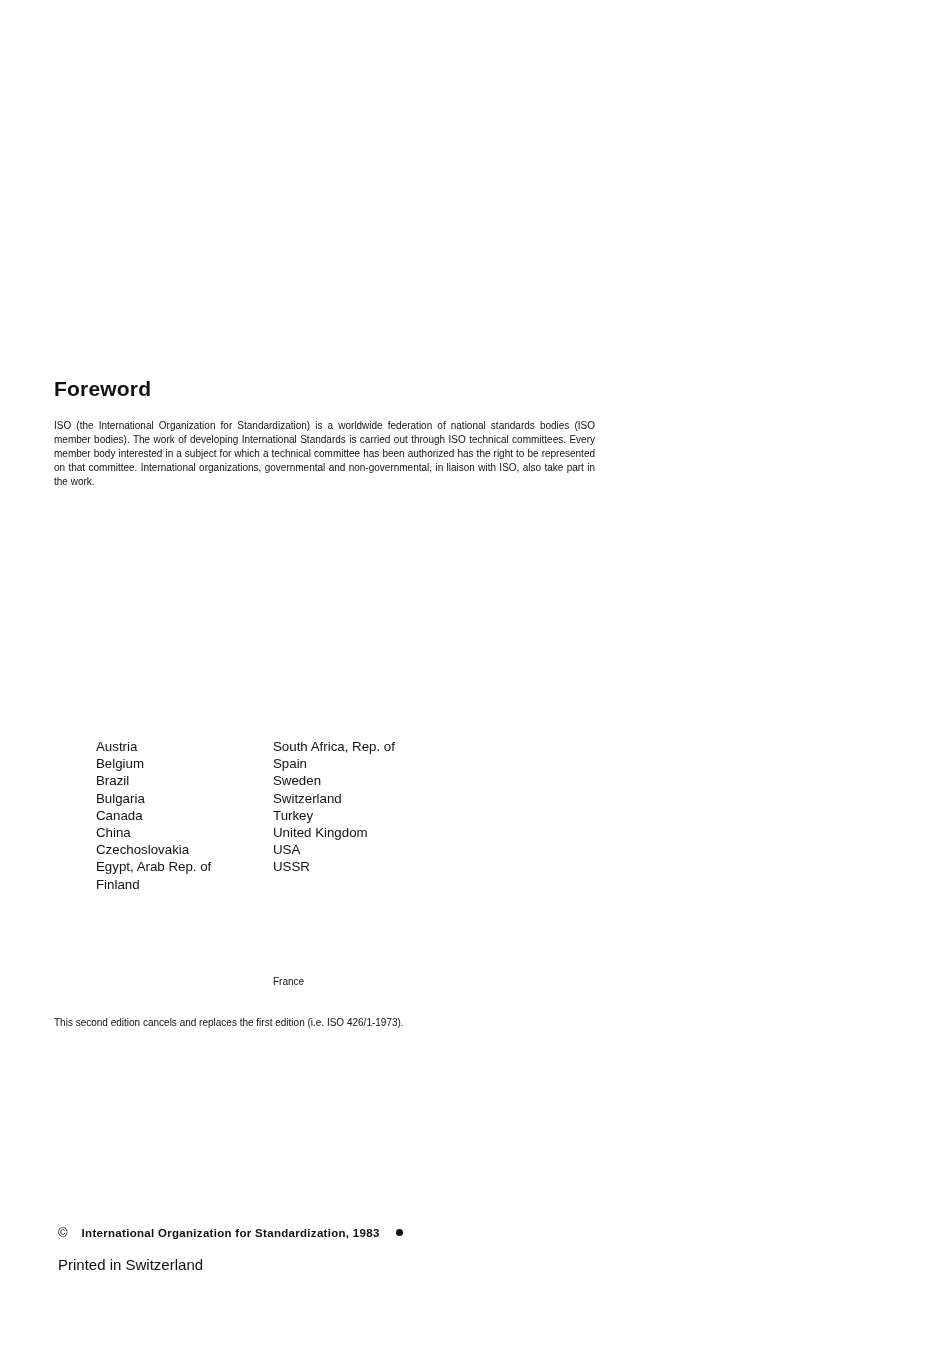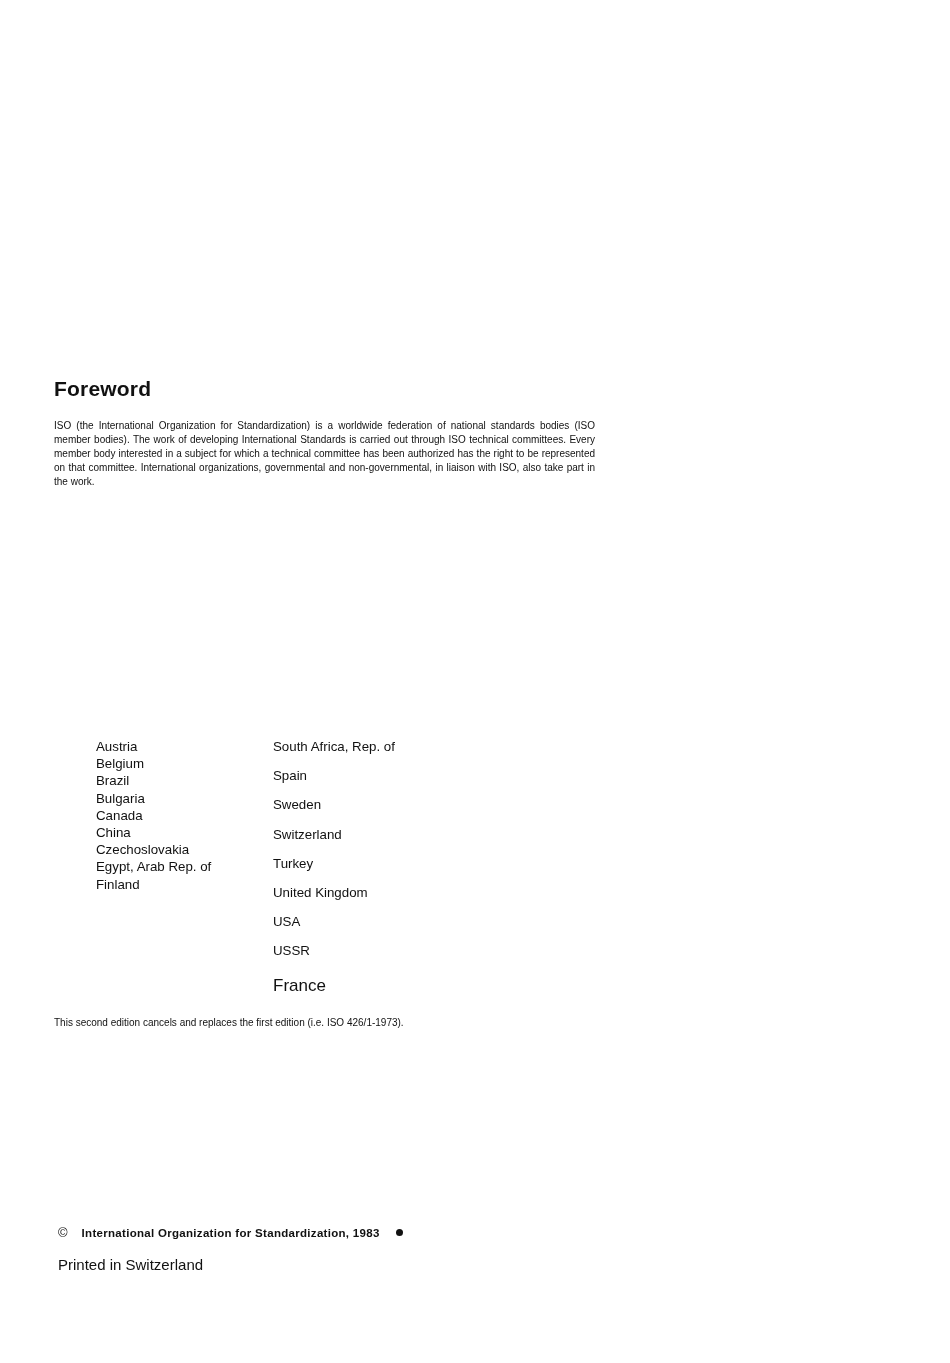--- a/index.html
+++ b/index.html
@@ -50,31 +50,31 @@
       left: 96px;
       top: 738px;
       display: flex;
     }
     .col {
       display: flex;
       flex-direction: column;
     }
     .col.c1 { width: 177px; }
     .col.c2 { width: 177px; }
-    .col.c3 { width: 170px; gap: 12px; }
+    .col.c3 { width: 170px; }
     .country {
       font-size: 13.3px;
       line-height: 17.2px;
       white-space: nowrap;
     }
     .dissent {
       position: absolute;
       left: 273px;
       top: 976px;
-      font-size: 17px;
+      font-size: 10px;
     }
     .copyright {
       position: absolute;
       left: 58px;
       top: 1225px;
       display: flex;
       align-items: center;
       font-size: 11.5px;
     }
     .copy-sym {

